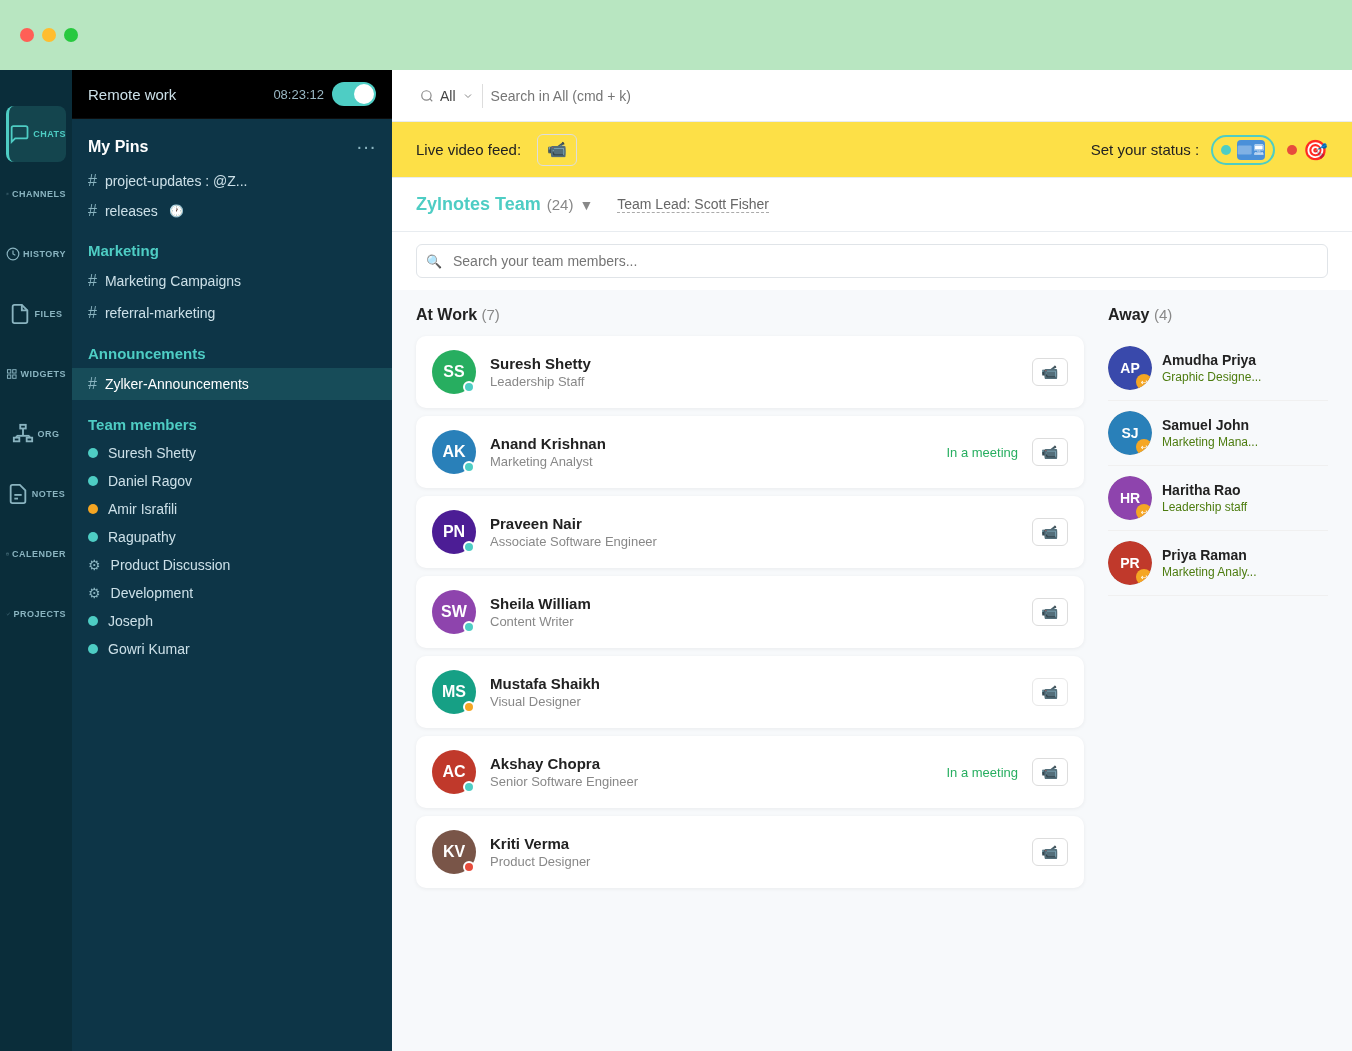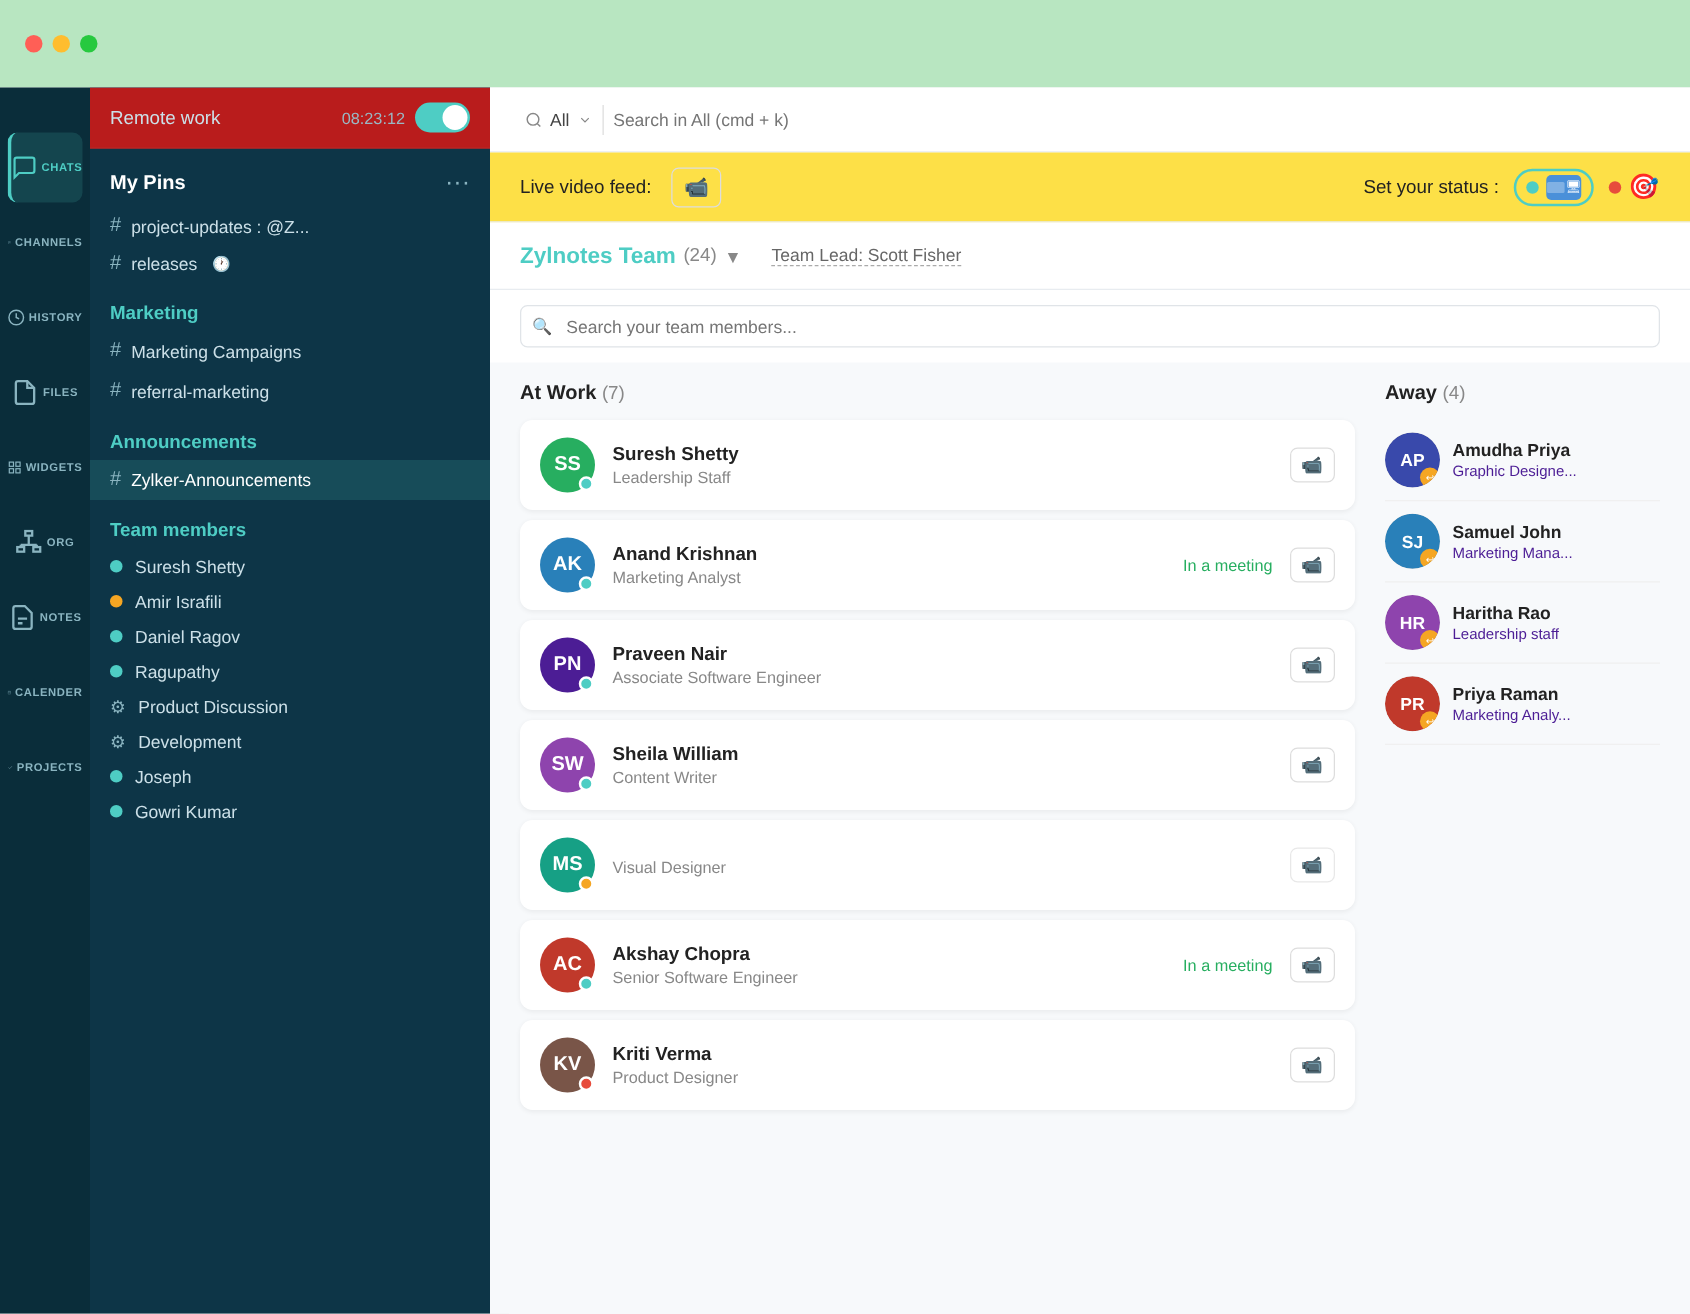--- a/index.html
+++ b/index.html
@@ -75,21 +75,21 @@
     }
     .sidebar::-webkit-scrollbar { width: 4px; }
     .sidebar::-webkit-scrollbar-track { background: transparent; }
     .sidebar::-webkit-scrollbar-thumb { background: #1a4f65; border-radius: 2px; }
 
     .remote-work-bar {
       display: flex;
       align-items: center;
       justify-content: space-between;
       padding: 12px 16px;
-      background: #b91c1c;
+      background: #000000;
       border-bottom: 1px solid rgba(255,255,255,0.05);
     }
     .remote-work-label { color: #cce0e8; font-size: 15px; }
     .time-toggle { display: flex; align-items: center; gap: 8px; }
     .time { color: #9ab8c4; font-size: 13px; }
     .toggle-switch {
       width: 44px; height: 24px;
       background: #4ecdc4;
       border-radius: 12px;
       display: flex; align-items: center;
@@ -368,21 +368,21 @@
     .away-arrow { 
       position: absolute; bottom: 0; right: 0;
       width: 16px; height: 16px;
       background: #f5a623;
       border-radius: 50%;
       display: flex; align-items: center; justify-content: center;
       font-size: 8px;
       color: white;
     }
     .away-name { font-size: 14px; font-weight: 600; color: #222; }
-    .away-role { font-size: 12px; color: #4c1d95; margin-top: 2px; }
+    .away-role { font-size: 12px; color: #4d7c0f; margin-top: 2px; }
 
     
     .av-green { background: #27ae60; }
     .av-blue { background: #2980b9; }
     .av-orange { background: #4c1d95; }
     .av-purple { background: #8e44ad; }
     .av-teal { background: #16a085; }
     .av-red { background: #c0392b; }
     .av-brown { background: #795548; }
   </style>
@@ -525,26 +525,26 @@
       <span>Zylker-Announcements</span>
     </div>
 
     <div class="section-label">Team members</div>
 
     <div class="member-item">
       <span class="status-dot status-online"></span>
       <span>Suresh Shetty</span>
     </div>
     <div class="member-item">
+      <span class="status-dot status-online"></span>
+      <span>Daniel Ragov</span>
+    </div>
+    <div class="member-item">
       <span class="status-dot status-away"></span>
       <span>Amir Israfili</span>
-    </div>
-    <div class="member-item">
-      <span class="status-dot status-online"></span>
-      <span>Daniel Ragov</span>
     </div>
     <div class="member-item">
       <span class="status-dot status-online"></span>
       <span>Ragupathy</span>
     </div>
     <div class="member-item">
       <span style="font-size:14px; color:#8ab4c0;">⚙</span>
       <span>Product Discussion</span>
     </div>
     <div class="member-item">
@@ -673,20 +673,21 @@
           </div>
           <div class="video-call-btn">📹</div>
         </div>
 
         <div class="member-card">
           <div class="avatar-wrapper">
             <div class="avatar av-teal">MS</div>
             <div class="avatar-status" style="background:#f5a623;"></div>
           </div>
           <div class="member-info">
+            <div class="member-name">Mustafa Shaikh</div>
             <div class="member-role">Visual Designer</div>
           </div>
           <div class="video-call-btn disabled">📹</div>
         </div>
 
         <div class="member-card">
           <div class="avatar-wrapper">
             <div class="avatar av-red">AC</div>
             <div class="avatar-status" style="background:#4ecdc4;"></div>
           </div>

